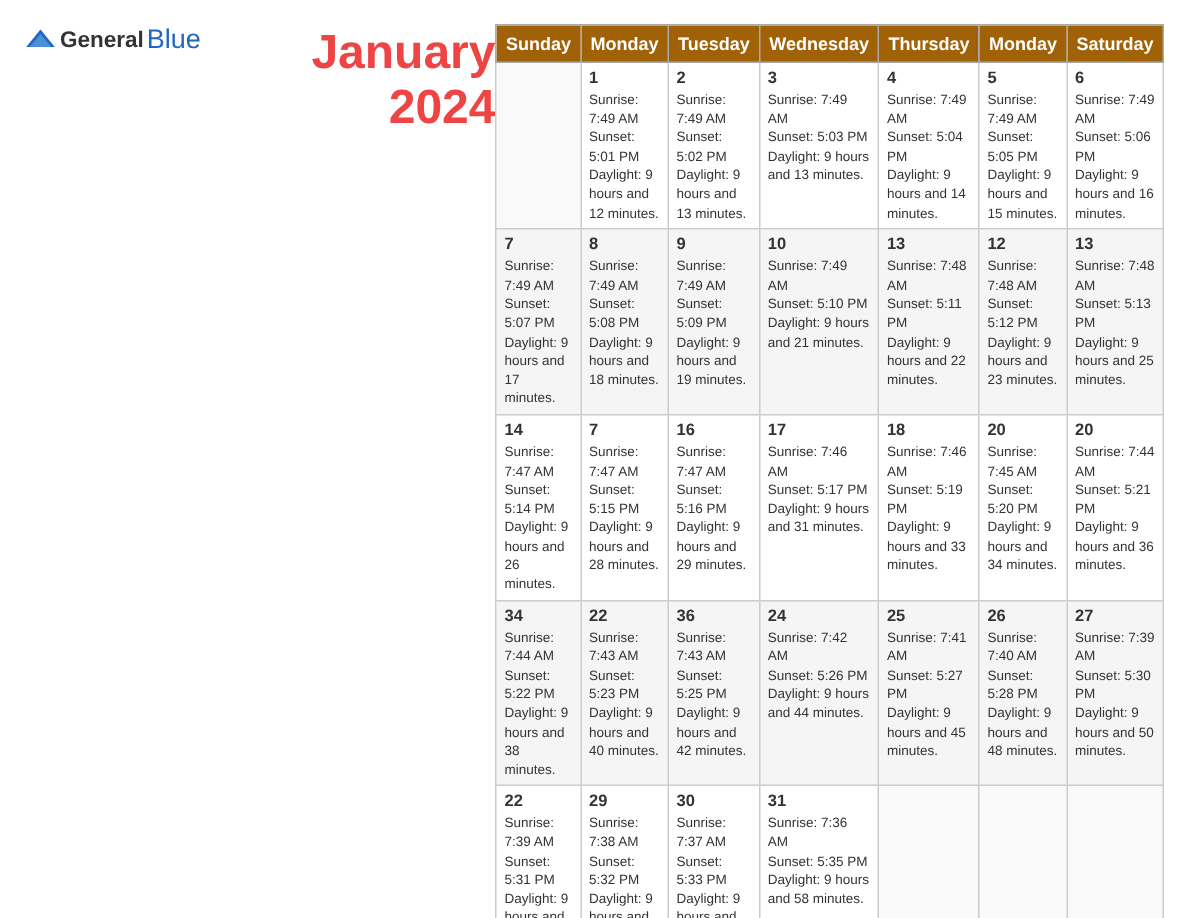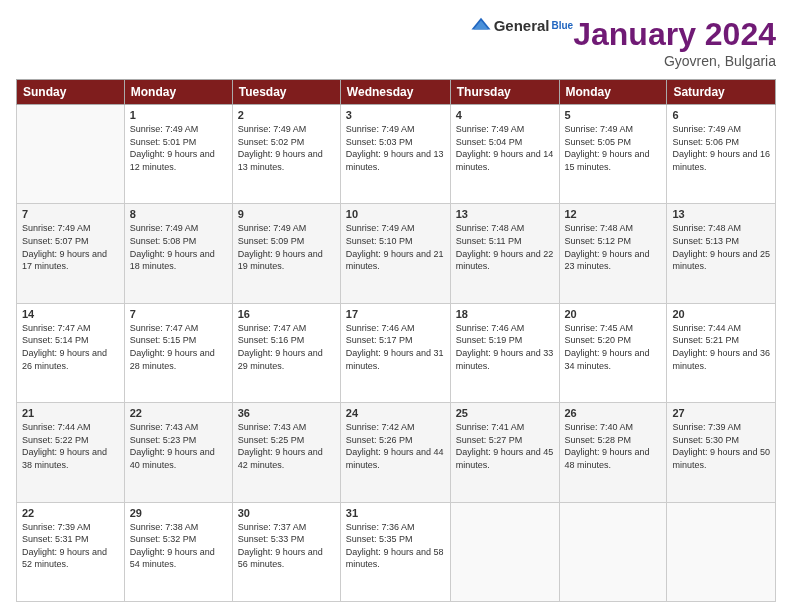--- a/index.html
+++ b/index.html
@@ -8,22 +8,21 @@
       background: #fff;
       width: 792px;
       height: 612px;
       overflow: hidden;
     }
     .page {
       width: 792px;
       height: 612px;
       padding: 16px 16px 10px 16px;
       display: flex;
-      flex-direction: column;
-      align-items: flex-end;
+      flex-direction: row;
     }
     .header {
       display: flex;
       justify-content: space-between;
       align-items: flex-start;
       margin-bottom: 10px;
     }
     .logo {
       display: flex;
       flex-direction: column;
@@ -33,47 +32,47 @@
       display: flex;
       align-items: center;
       gap: 2px;
     }
     .logo-general {
       font-size: 15px;
       font-weight: bold;
       color: #333;
     }
     .logo-blue {
-      font-size: 10px;
-      font-weight: bold;
+      font-size: 18px;
+      font-weight: normal;
       color: #2166c0;
     }
     .logo-icon {
       width: 22px;
       height: 18px;
     }
     .title-area {
       text-align: right;
     }
     .month-title {
       font-size: 32px;
       font-weight: bold;
-      color: #701a75;
+      color: #ef4444;
     }
     .subtitle {
       font-size: 14px;
       color: #555;
     }
     .calendar-table {
       width: 100%;
       border-collapse: collapse;
       flex: 1;
     }
     .calendar-table th {
-      background-color: #7f1d1d;
+      background-color: #a16207;
       color: #fff;
       font-size: 12px;
       font-weight: bold;
       padding: 5px 6px;
       text-align: left;
       border: 1px solid #aaa;
     }
     .calendar-table td {
       border: 1px solid #ccc;
       vertical-align: top;
@@ -114,21 +113,20 @@
         <svg class="logo-icon" viewBox="0 0 30 24" xmlns="http://www.w3.org/2000/svg">
           <polygon points="15,2 28,18 2,18" fill="#2166c0"></polygon>
           <polygon points="15,6 25,18 5,18" fill="#4a90d9"></polygon>
         </svg>
         <span class="logo-general">General</span>
         <span class="logo-blue">Blue</span>
       </div>
     </div>
     <div class="title-area">
       <div class="month-title">January 2024</div>
-      <div class="subtitle">Gyovren, Bulgaria</div>
     </div>
   </div>
 
   <table class="calendar-table">
     <thead>
       <tr>
         <th>Sunday</th>
         <th>Monday</th>
         <th>Tuesday</th>
         <th>Wednesday</th>
@@ -300,21 +298,21 @@
         <div class="cell-number">20</div>
         <div class="cell-info">
           Sunrise: 7:44 AM<br>
           Sunset: 5:21 PM<br>
           Daylight: 9 hours and 36 minutes.
         </div>
       </td>
         </tr>
         <tr class="row-alt">
           <td>
-        <div class="cell-number">21</div>
+        <div class="cell-number">34</div>
         <div class="cell-info">
           Sunrise: 7:44 AM<br>
           Sunset: 5:22 PM<br>
           Daylight: 9 hours and 38 minutes.
         </div>
       </td>
           <td>
         <div class="cell-number">22</div>
         <div class="cell-info">
           Sunrise: 7:43 AM<br>

